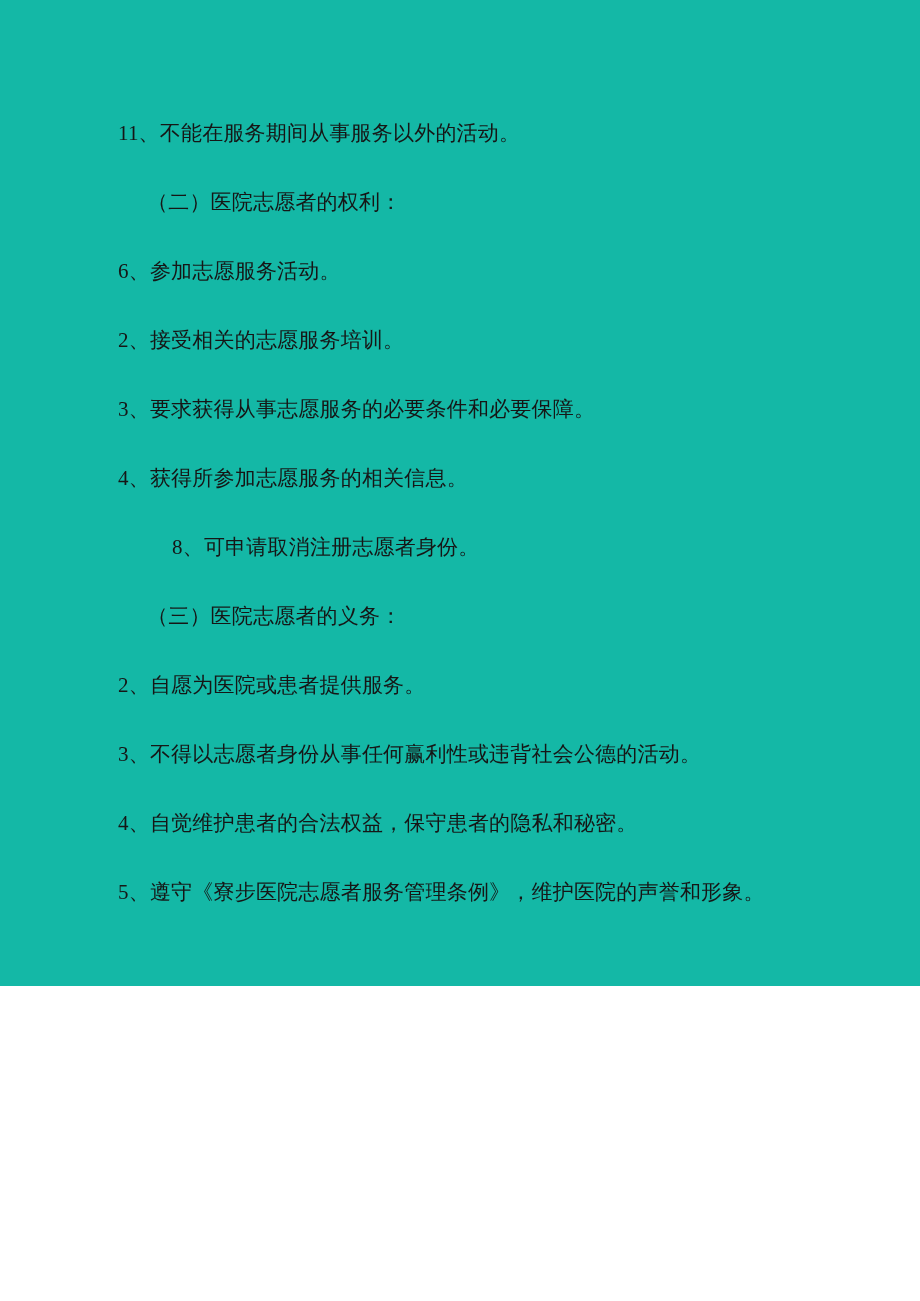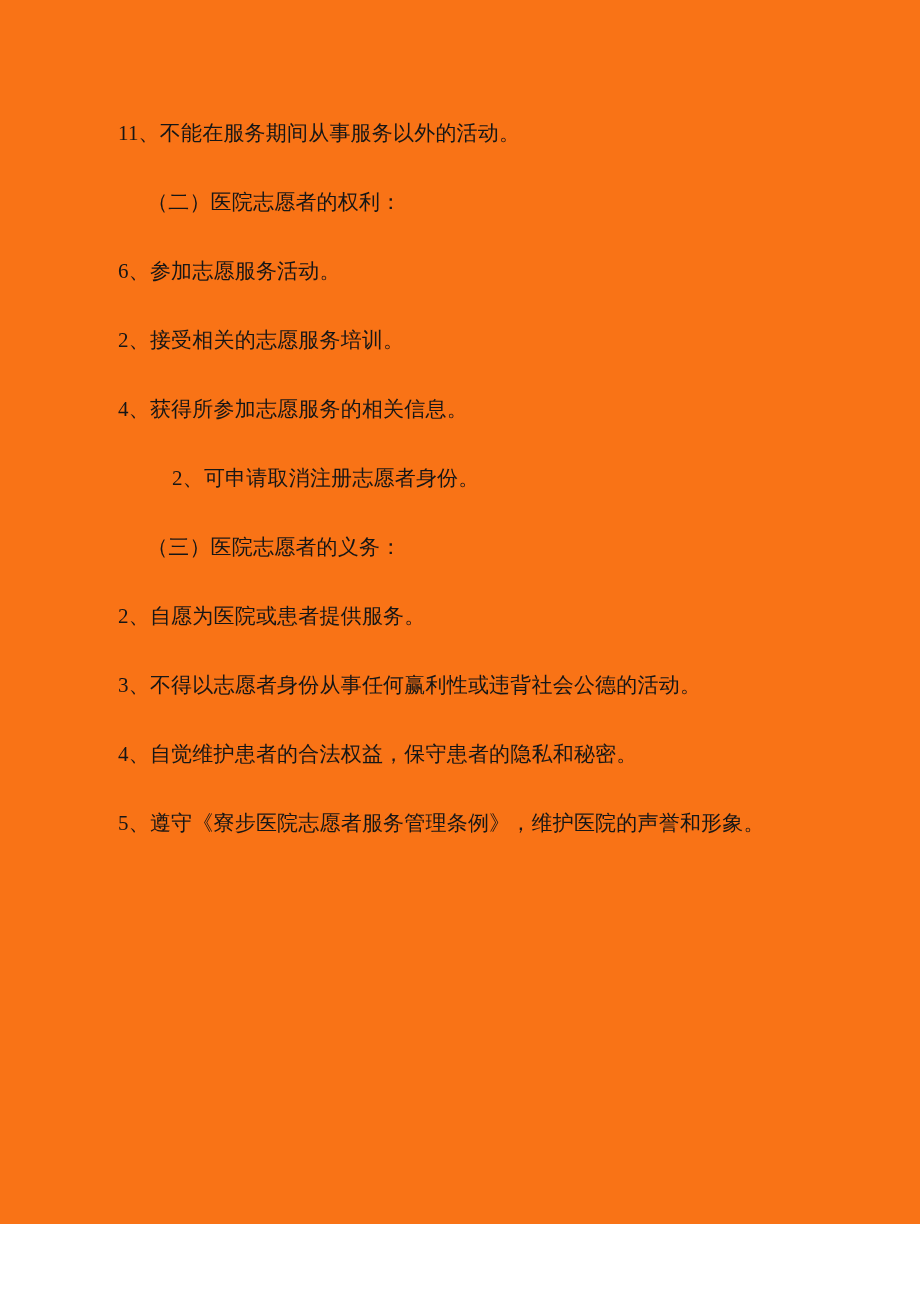--- a/index.html
+++ b/index.html
@@ -4,22 +4,22 @@
 <style>
   html, body {
     margin: 0;
     padding: 0;
     background: #ffffff;
   }
   .page {
     position: relative;
     box-sizing: border-box;
     width: 920px;
-    height: 1224px;
-    background: #f97316;
+    height: 986px;
+    background: #14b8a6;
     overflow: hidden;
   }
   .doc-body {
     position: absolute;
     top: 111px;
     left: 118px;
     width: 692px;
     font-family: "Liberation Serif", "DejaVu Serif", serif;
     font-size: 21px;
     line-height: 45px;
@@ -39,21 +39,22 @@
 </style>
 </head>
 <body>
 
 <div class="page">
   <div class="doc-body">
     <div class="para">11、不能在服务期间从事服务以外的活动。</div>
     <div class="para header">（二）医院志愿者的权利：</div>
     <div class="para">6、参加志愿服务活动。</div>
     <div class="para">2、接受相关的志愿服务培训。</div>
+    <div class="para">3、要求获得从事志愿服务的必要条件和必要保障。</div>
     <div class="para">4、获得所参加志愿服务的相关信息。</div>
-    <div class="para deep">2、可申请取消注册志愿者身份。</div>
+    <div class="para deep">8、可申请取消注册志愿者身份。</div>
     <div class="para header">（三）医院志愿者的义务：</div>
     <div class="para">2、自愿为医院或患者提供服务。</div>
     <div class="para">3、不得以志愿者身份从事任何赢利性或违背社会公德的活动。</div>
     <div class="para">4、自觉维护患者的合法权益，保守患者的隐私和秘密。</div>
     <div class="para">5、遵守《寮步医院志愿者服务管理条例》，维护医院的声誉和形象。</div>
   </div>
 </div>
 
 </body></html>

